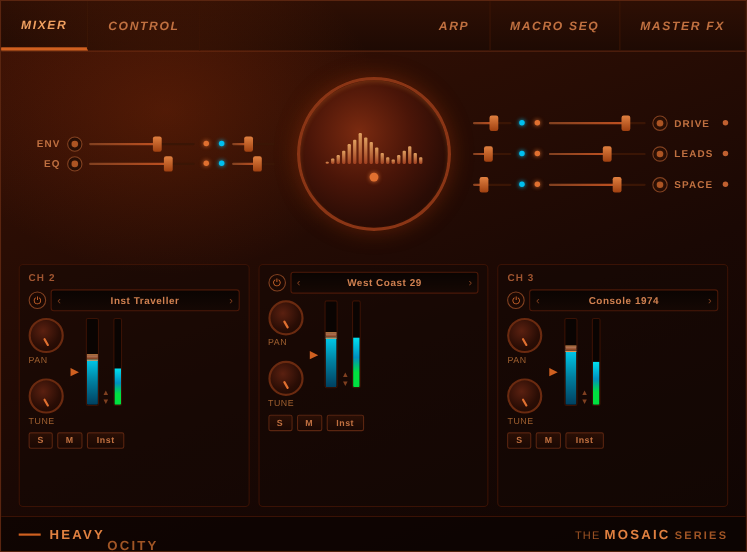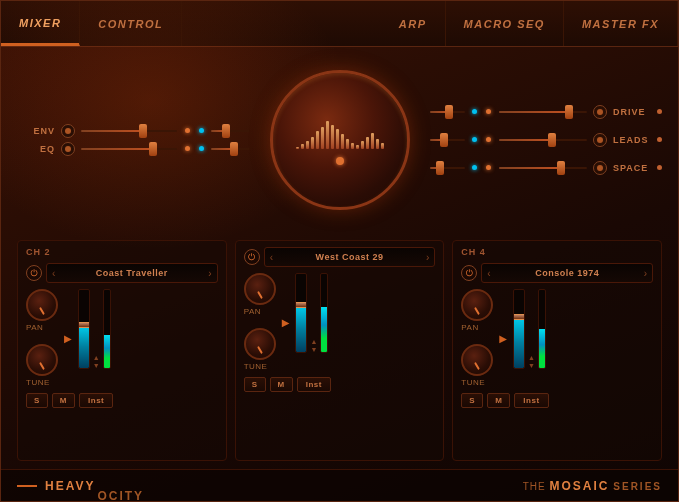--- a/index.html
+++ b/index.html
@@ -692,21 +692,21 @@
 
     <div class="channels-section" id="channels-container">
         <div class="channel">
       <span class="ch-label">CH 2</span>
       <div class="ch-selector">
         <div class="ch-power">
           <span class="ch-power-icon">⏻</span>
         </div>
         <div class="ch-name-box">
           <span class="ch-arrow">‹</span>
-          <span class="ch-name-text">Coast Traveller</span>
+          <span class="ch-name-text">Inst Traveller</span>
           <span class="ch-arrow">›</span>
         </div>
       </div>
       <div class="ch-controls">
         <div class="ch-knobs">
           <div class="small-knob-wrap">
             <div class="small-knob"></div>
             <span class="knob-label">PAN</span>
           </div>
           <div class="small-knob-wrap">
@@ -776,21 +776,21 @@
           </div>
         </div>
       </div>
       <div class="ch-buttons">
         <button class="ch-btn">S</button>
         <button class="ch-btn">M</button>
         <button class="ch-btn inst">Inst</button>
       </div>
     </div>
         <div class="channel">
-      <span class="ch-label">CH 4</span>
+      <span class="ch-label">CH 3</span>
       <div class="ch-selector">
         <div class="ch-power">
           <span class="ch-power-icon">⏻</span>
         </div>
         <div class="ch-name-box">
           <span class="ch-arrow">‹</span>
           <span class="ch-name-text">Console 1974</span>
           <span class="ch-arrow">›</span>
         </div>
       </div>

